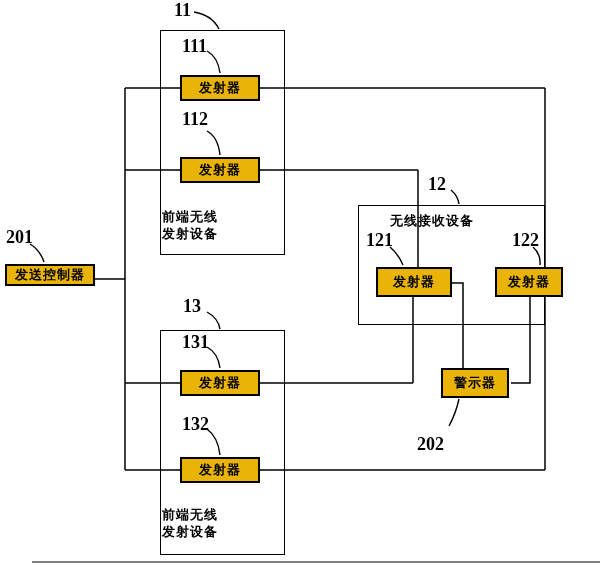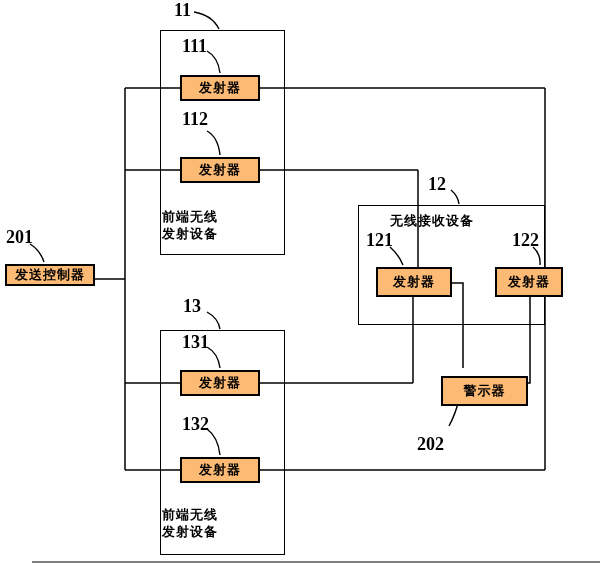--- a/index.html
+++ b/index.html
@@ -2,21 +2,21 @@
 <html><head>
 <meta charset="utf-8">
 <style>
   html,body{margin:0;padding:0;background:#fff;}
   .stage{
     position:relative;width:600px;height:566px;background:#fff;overflow:hidden;
     font-family:"Liberation Sans",sans-serif;color:#000;
   }
   .stage svg{position:absolute;left:0;top:0;}
   .box{
-    position:absolute;border:2px solid #000;background:#fdba74;box-sizing:border-box;
+    position:absolute;border:2px solid #000;background:#eab308;box-sizing:border-box;
     display:flex;align-items:center;justify-content:center;
     font-weight:bold;font-size:13px;letter-spacing:1px;white-space:nowrap;
   }
   .group{
     position:absolute;border:1.5px solid #000;background:transparent;box-sizing:border-box;
   }
   .ref{
     position:absolute;font-family:"Liberation Serif",serif;font-weight:bold;
     font-size:18px;line-height:15px;white-space:nowrap;
   }
@@ -108,17 +108,17 @@
 
   <div class="group" style="left:358px;top:205px;width:187px;height:120px;"></div>
   <div class="caption" style="left:390px;top:212px;width:150px;">无线接收设备</div>
   <div class="box" style="left:376px;top:267px;width:76px;height:30px;">
     <span>发射器</span>
   </div>
   <div class="box" style="left:495px;top:267px;width:68px;height:30px;">
     <span>发射器</span>
   </div>
 
-  <div class="box" style="left:441px;top:368px;width:87px;height:30px;margin-top:8px;">
+  <div class="box" style="left:441px;top:368px;width:68px;height:30px;">
     <span>警示器</span>
   </div>
 
 </div>
 
 </body></html>

